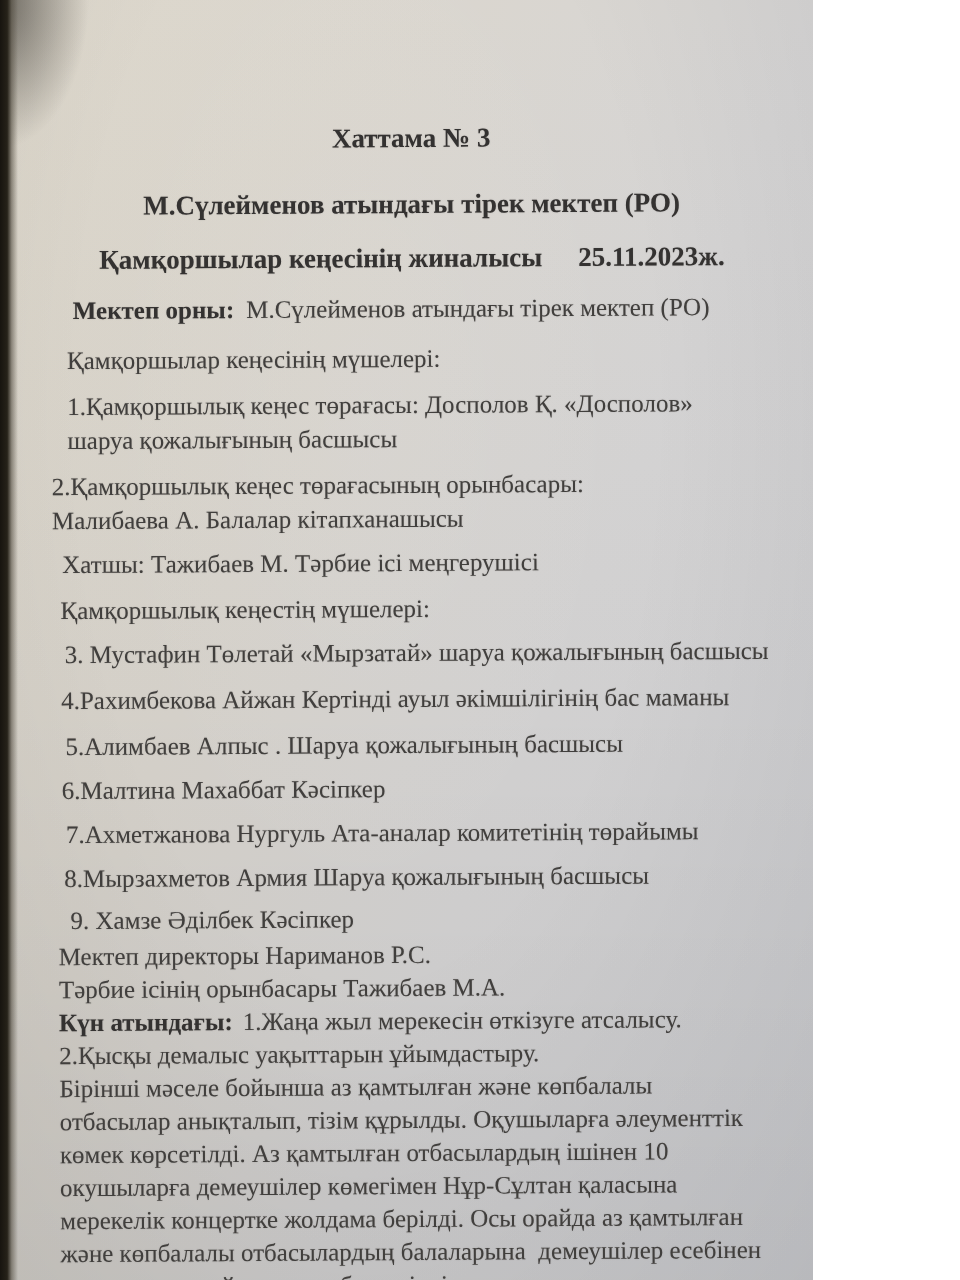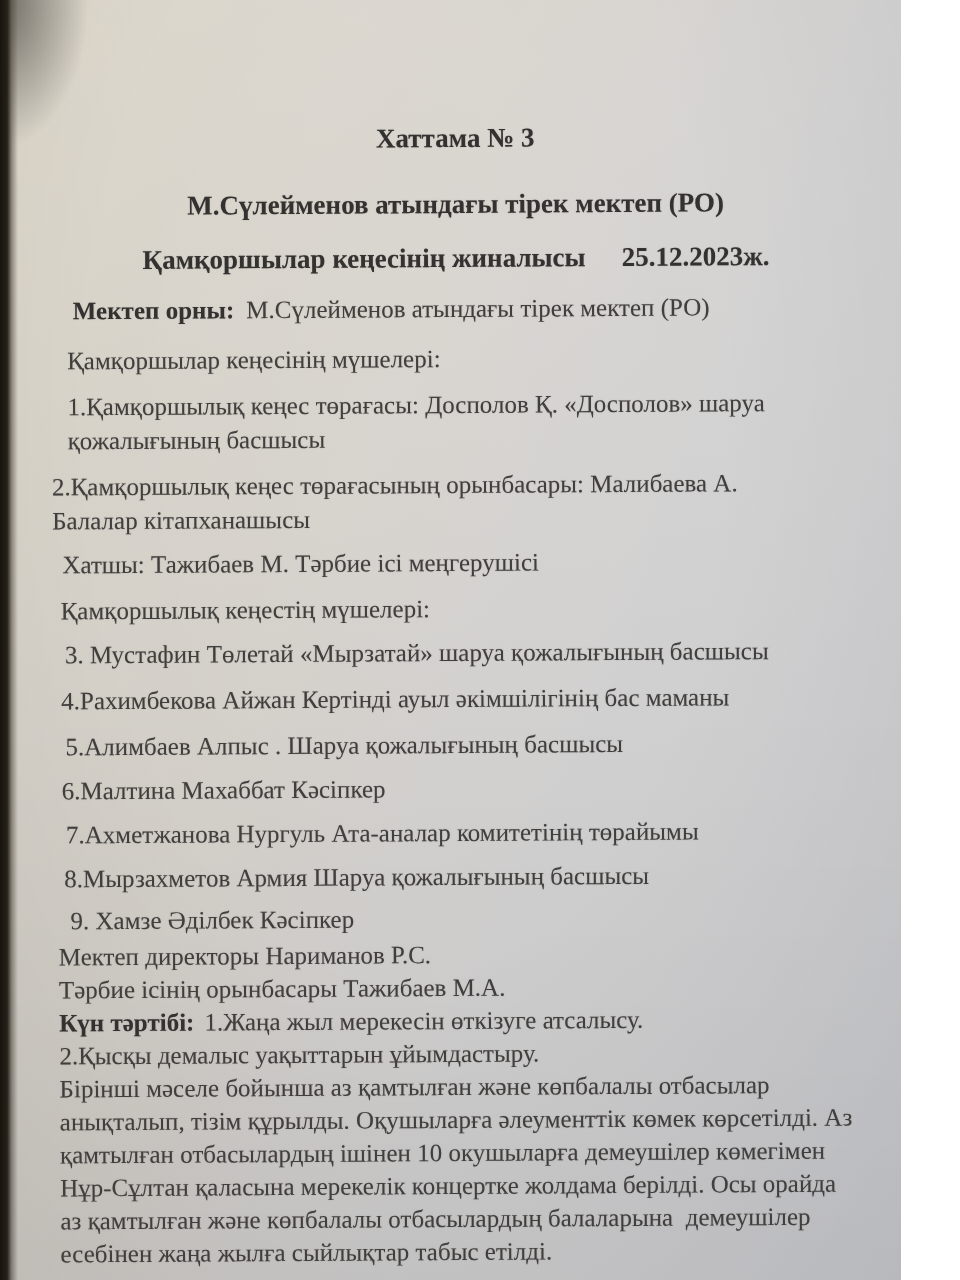--- a/index.html
+++ b/index.html
@@ -6,21 +6,21 @@
     margin: 0;
     padding: 0;
     width: 960px;
     height: 1280px;
     overflow: hidden;
     font-family: "Liberation Serif", "DejaVu Serif", serif;
   }
 
   .photo {
     position: relative;
-    width: 901px;
+    width: 813px;
     height: 1280px;
     background:
       linear-gradient(to bottom, rgba(255,255,255,0.05) 0%, rgba(0,0,0,0.02) 55%, rgba(0,0,0,0.06) 100%),
       linear-gradient(112deg, #dbd5c8 0%, #d8d4cd 35%, #d5d4d4 62%, #d2d3d7 100%);
   }
 
   
   .photo::after {
     content: "";
     position: absolute;
@@ -102,21 +102,21 @@
 <div class="photo">
   <div class="edge-shadow"></div>
   <div class="corner-shadow"></div>
 
   <div class="content">
 
     <p class="center bold h-title">Хаттама № 3</p>
 
     <p class="center bold h-school">М.Сүлейменов атындағы тірек мектеп (РО)</p>
 
-    <p class="center bold h-meeting"><span>Қамқоршылар кеңесінің жиналысы</span><span class="date">25.12.2023ж.</span></p>
+    <p class="center bold h-meeting"><span>Қамқоршылар кеңесінің жиналысы</span><span class="date">25.11.2023ж.</span></p>
 
     <p class="venue"><span class="bold">Мектеп орны:</span><span class="value">М.Сүлейменов атындағы тірек мектеп (РО)</span></p>
 
     <p class="members-head">Қамқоршылар кеңесінің мүшелері:</p>
 
     <p class="item-1">1.Қамқоршылық кеңес төрағасы: Досполов Қ. «Досполов» шаруа қожалығының басшысы</p>
     <p class="item-2">2.Қамқоршылық кеңес төрағасының орынбасары: Малибаева А. Балалар кітапханашысы</p>
 
     <p class="secretary">Хатшы: Тажибаев М. Тәрбие ісі меңгерушісі</p>
 
@@ -126,19 +126,19 @@
     <p class="m-1">4.Рахимбекова Айжан Кертінді ауыл әкімшілігінің бас маманы</p>
     <p class="m-2">5.Алимбаев Алпыс . Шаруа қожалығының басшысы</p>
     <p class="m-3">6.Малтина Махаббат Кәсіпкер</p>
     <p class="m-4">7.Ахметжанова Нургуль Ата-аналар комитетінің төрайымы</p>
     <p class="m-5">8.Мырзахметов Армия Шаруа қожалығының басшысы</p>
     <p class="m-6">9. Хамзе Әділбек Кәсіпкер</p>
 
     <div class="closing">
       <p>Мектеп директоры Нариманов Р.С.</p>
       <p>Тәрбие ісінің орынбасары Тажибаев М.А.</p>
-      <p class="agenda-line"><span class="bold agenda-label">Күн тәртібі:</span><span>1.Жаңа жыл мерекесін өткізуге атсалысу.</span></p>
+      <p class="agenda-line"><span class="bold agenda-label">Күн атындағы:</span><span>1.Жаңа жыл мерекесін өткізуге атсалысу.</span></p>
       <p class="agenda-line">2.Қысқы демалыс уақыттарын ұйымдастыру.</p>
       <p class="resolution">Бірінші мәселе бойынша аз қамтылған және көпбалалы отбасылар анықталып, тізім құрылды. Оқушыларға әлеументтік көмек көрсетілді. Аз қамтылған отбасылардың ішінен 10 окушыларға демеушілер көмегімен Нұр-Сұлтан қаласына мерекелік концертке жолдама берілді. Осы орайда аз қамтылған және көпбалалы отбасылардың балаларына  демеушілер есебінен жаңа жылға сыйлықтар табыс етілді.</p>
     </div>
 
   </div>
 </div>
 
 </body></html>

